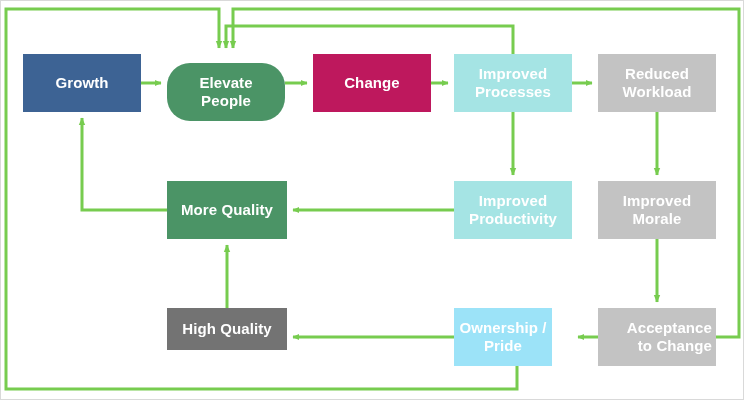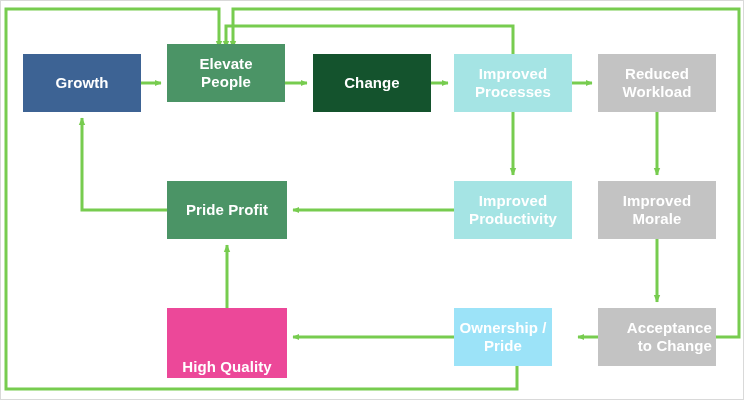--- a/index.html
+++ b/index.html
@@ -86,42 +86,42 @@
         <path d="M 516 365 L 516 388 L 5 388 L 5 8 L 218 8 L 218 47" stroke="#77cc4f" marker-end="url(#ah-down)"></path>
         <path d="M 715 336 L 738 336 L 738 8 L 232 8 L 232 47" stroke="#77cc4f" marker-end="url(#ah-down)"></path>
         <path d="M 512 53 L 512 25 L 225 25 L 225 47" stroke="#77cc4f" marker-end="url(#ah-down)"></path>
       </g>
   </svg>
 
   <div id="node-layer">
       <div class="node" style="left: 22px; top: 53px; width: 118px; height: 58px; background: rgb(61, 99, 148);">
         <span>Growth</span>
       </div>
-      <div class="node" style="left: 166px; top: 43px; width: 118px; height: 58px; background: rgb(75, 148, 102);">
+      <div class="node" style="left: 166px; top: 62px; width: 118px; height: 58px; background: rgb(75, 148, 102); border-radius: 23px;">
         <span>Elevate<br>People</span>
       </div>
-      <div class="node" style="left: 312px; top: 53px; width: 118px; height: 58px; background: #14532d;">
+      <div class="node" style="left: 312px; top: 53px; width: 118px; height: 58px; background: #be185d;">
         <span>Change</span>
       </div>
       <div class="node" style="left: 453px; top: 53px; width: 118px; height: 58px; background: rgb(165, 228, 228);">
         <span>Improved<br>Processes</span>
       </div>
       <div class="node" style="left: 597px; top: 53px; width: 118px; height: 58px; background: rgb(195, 195, 195);">
         <span>Reduced<br>Workload</span>
       </div>
       <div class="node" style="left: 166px; top: 180px; width: 120px; height: 58px; background: rgb(75, 148, 102);">
-        <span>Pride Profit</span>
+        <span>More Quality</span>
       </div>
       <div class="node" style="left: 453px; top: 180px; width: 118px; height: 58px; background: rgb(165, 228, 228);">
         <span>Improved<br>Productivity</span>
       </div>
       <div class="node" style="left: 597px; top: 180px; width: 118px; height: 58px; background: rgb(195, 195, 195);">
         <span>Improved<br>Morale</span>
       </div>
-      <div class="node" style="left: 166px; top: 307px; width: 120px; height: 70px; background: #ec4899; align-items: flex-end;">
+      <div class="node" style="left: 166px; top: 307px; width: 120px; height: 42px; background: #737373;">
         <span>High Quality</span>
       </div>
       <div class="node" style="left: 453px; top: 307px; width: 98px; height: 58px; background: rgb(156, 227, 248);">
         <span>Ownership /<br>Pride</span>
       </div>
       <div class="node" style="left: 597px; top: 307px; width: 118px; height: 58px; background: rgb(195, 195, 195); text-align: right;">
         <span>Acceptance<br>to Change</span>
       </div>
     </div>
 

